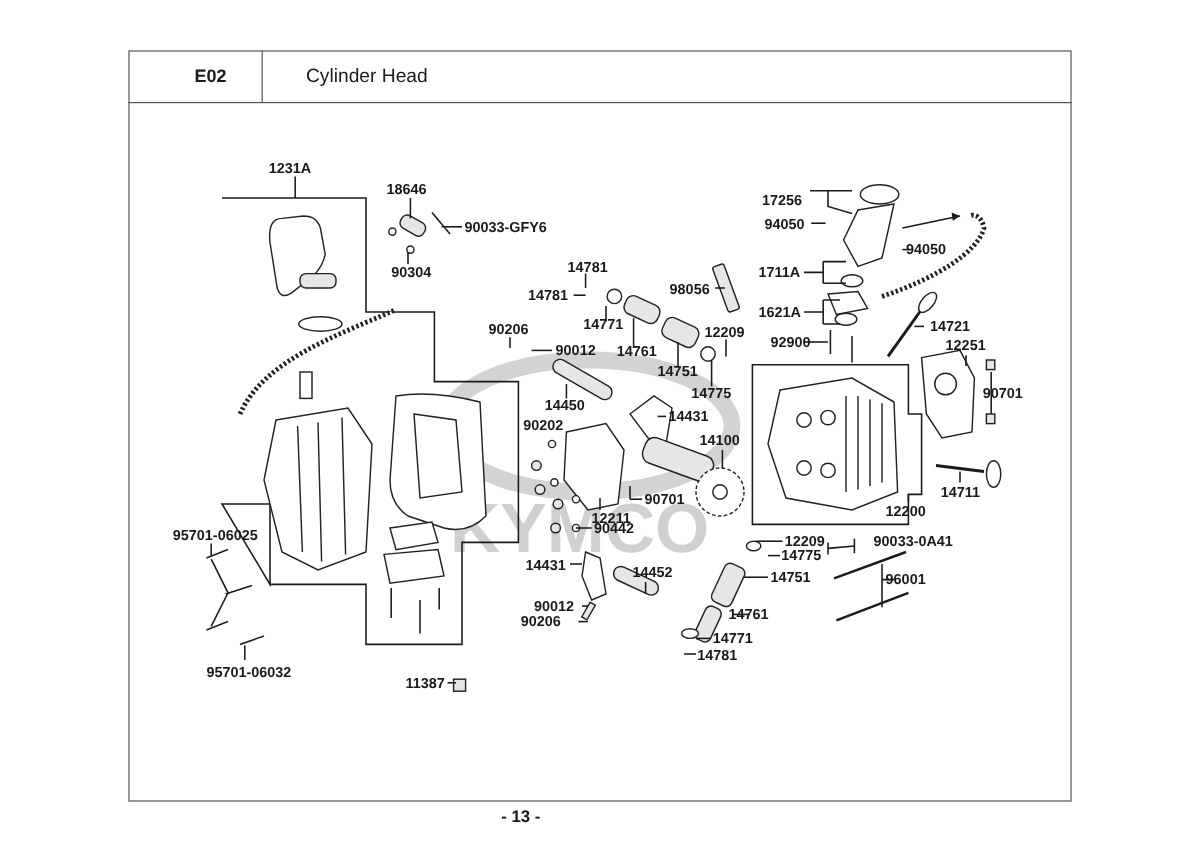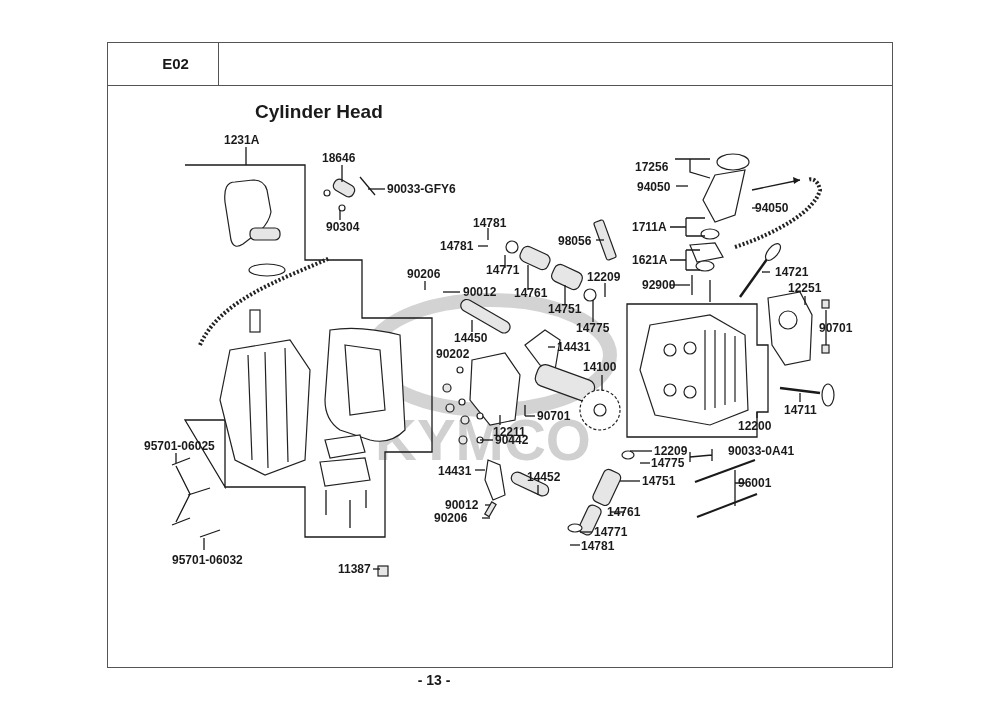--- a/index.html
+++ b/index.html
@@ -6,21 +6,21 @@
   body { width:1000px; height:706px; position:relative; overflow:hidden;
          font-family:"Liberation Sans", sans-serif; color:#1a1a1a; }
   .frame { position:absolute; left:107px; top:42px; width:786px; height:626px;
            border:1.5px solid #555; box-sizing:border-box; }
   .hdr-line { position:absolute; left:107px; top:85px; width:786px; height:0;
               border-top:1.5px solid #555; }
   .code-cell { position:absolute; left:107px; top:42px; width:112px; height:43px;
                border-right:1.5px solid #555; box-sizing:border-box;
                display:flex; align-items:center; justify-content:center;
                font-weight:bold; font-size:15px;padding-left:26px; }
-  .title { position:absolute; left:255px; top:55px; font-weight:bold; font-size:19px;margin-top:46px; }
+  .title { position:absolute; left:255px; top:55px; font-weight:normal; font-size:16px; }
   .page-no { position:absolute; left:0; width:868px; top:672px; text-align:center;
              font-weight:bold; font-size:14px; }
   svg#diagram { position:absolute; left:0; top:0; }
   .lbl { font-family:"Liberation Sans", sans-serif; font-weight:bold; font-size:12px; fill:#1a1a1a; }
   .ln { stroke:#1a1a1a; stroke-width:1.3; fill:none; }
   .part { stroke:#222; stroke-width:1.2; fill:#fff; }
   .partg { stroke:#222; stroke-width:1.2; fill:#e6e6e6; }
   .wm { fill:none; stroke:#c8c8c8; stroke-width:14; opacity:.8; }
   .wmt { font-family:"Liberation Sans", sans-serif; font-weight:bold; font-size:58px; fill:#c8c8c8; opacity:.85; }
 </style>

